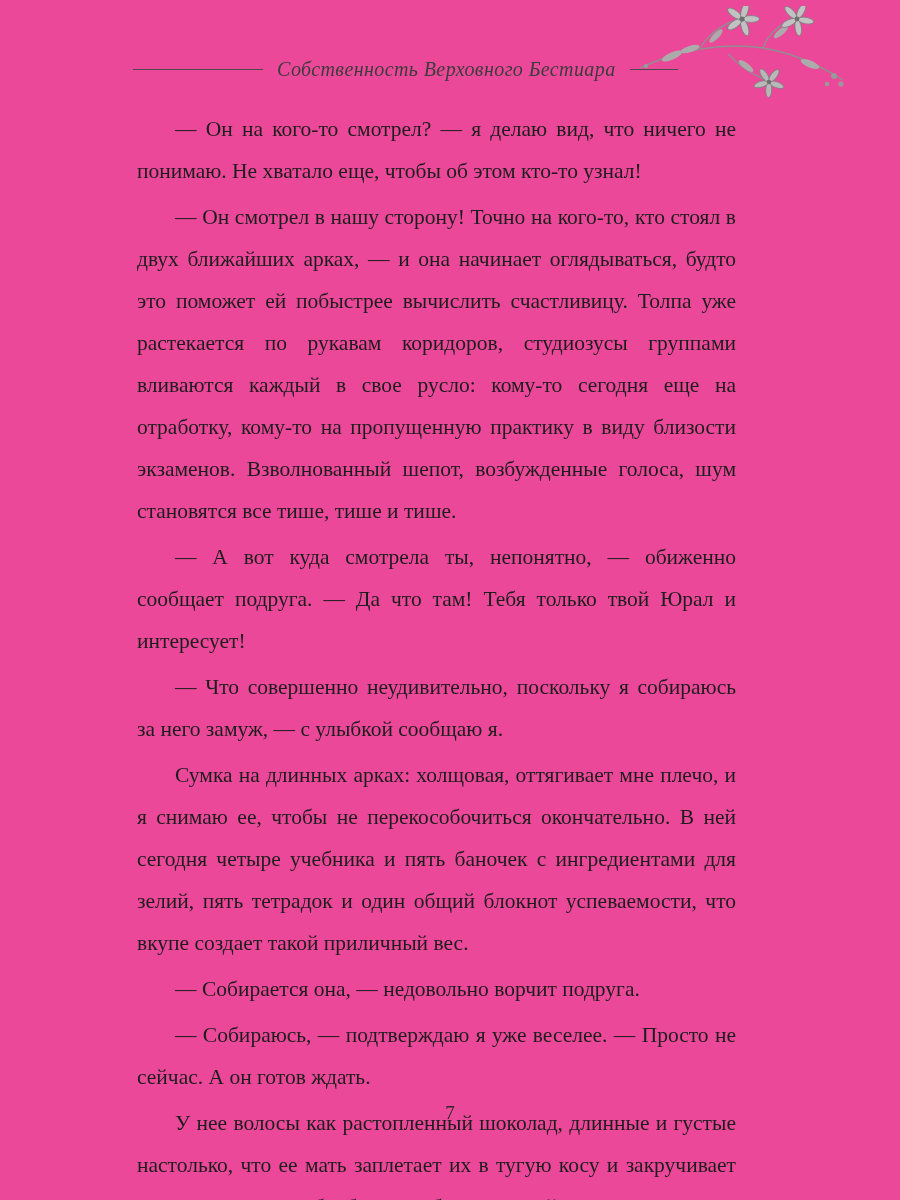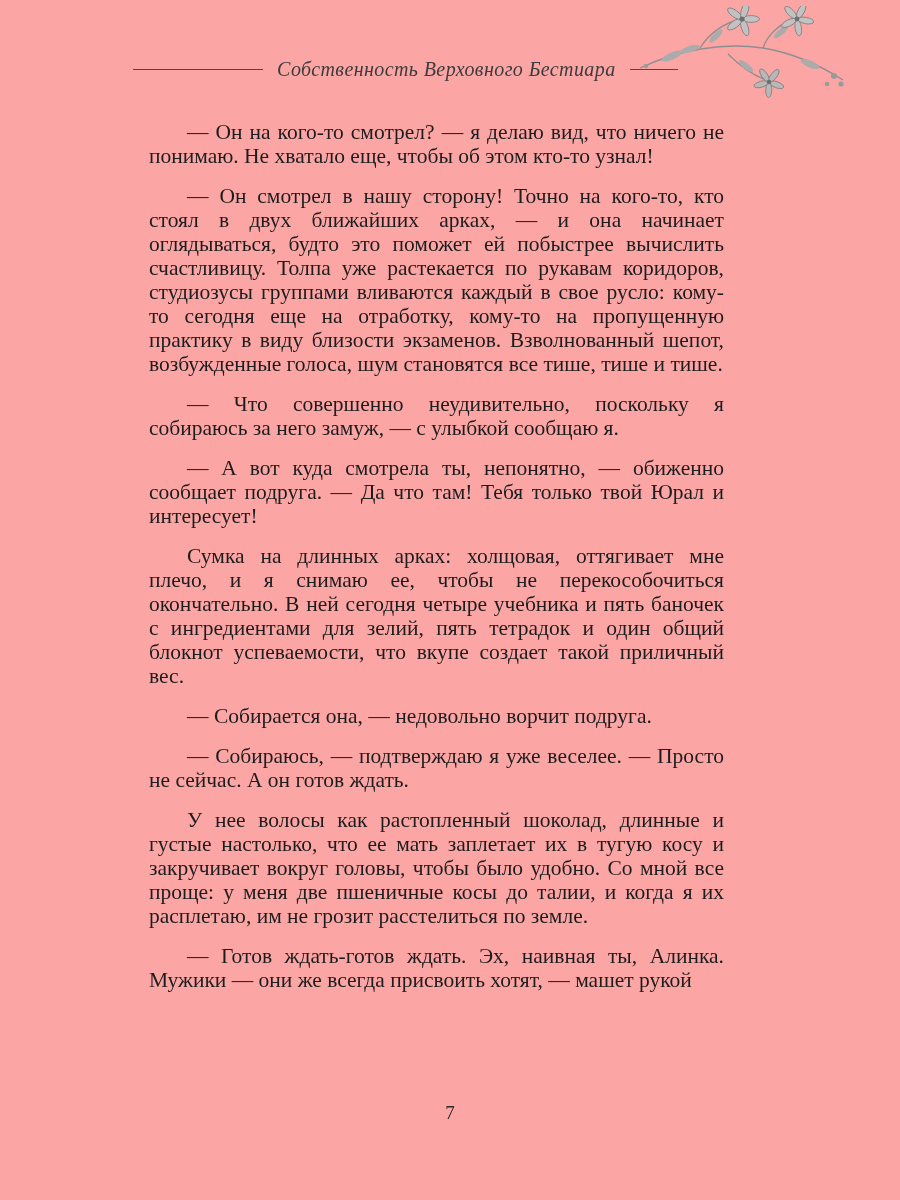--- a/index.html
+++ b/index.html
@@ -5,21 +5,21 @@
   html, body {
     margin: 0;
     padding: 0;
     background: #e8e8e8;
   }
   .page {
     position: relative;
     width: 900px;
     height: 1200px;
     margin: 0 auto;
-    background: #fca5a5;
+    background: #ec4899;
     overflow: hidden;
     font-family: "Liberation Serif", "DejaVu Serif", serif;
     color: #1c1c1c;
   }
   .header-row {
     position: absolute;
     top: 58px;
     left: 133px;
     width: 540px;
     display: flex;
@@ -48,25 +48,25 @@
     width: 210px;
     height: 96px;
   }
   .content {
     position: absolute;
     top: 104px;
     left: 133px;
     width: 607px;
   }
   .content p {
-    margin: 16px;
+    margin: 4px;
     text-indent: 38px;
     text-align: justify;
     font-size: 21.5px;
-    line-height: 24px;
+    line-height: 42px;
     color: #1d1d1d;
   }
   .page-number {
     position: absolute;
     bottom: 76px;
     left: 0;
     width: 100%;
     text-align: center;
     font-size: 19px;
     color: #2a2a2a;
@@ -132,22 +132,22 @@
       <circle cx="196" cy="70" r="3"></circle>
       <circle cx="203" cy="78" r="2.6"></circle>
       <circle cx="189" cy="78" r="2.3"></circle>
       <circle cx="8" cy="60" r="2.2"></circle>
     </g>
   </svg>
 
   <div class="content">
     <p>— Он на кого-то смотрел? — я делаю вид, что ничего не понимаю. Не хватало еще, чтобы об этом кто-то узнал!</p>
     <p>— Он смотрел в нашу сторону! Точно на кого-то, кто стоял в двух ближайших арках, — и она начинает оглядываться, будто это поможет ей побыстрее вычислить счастливицу. Толпа уже растекается по рукавам коридоров, студиозусы группами вливаются каждый в свое русло: кому-то сегодня еще на отработку, кому-то на пропущенную практику в виду близости экзаменов. Взволнованный шепот, возбужденные голоса, шум становятся все тише, тише и тише.</p>
+    <p>— А вот куда смотрела ты, непонятно, — обиженно сообщает подруга. — Да что там! Тебя только твой Юрал и интересует!</p>
     <p>— Что совершенно неудивительно, поскольку я собираюсь за него замуж, — с улыбкой сообщаю я.</p>
-    <p>— А вот куда смотрела ты, непонятно, — обиженно сообщает подруга. — Да что там! Тебя только твой Юрал и интересует!</p>
     <p>Сумка на длинных арках: холщовая, оттягивает мне плечо, и я снимаю ее, чтобы не перекособочиться окончательно. В ней сегодня четыре учебника и пять баночек с ингредиентами для зелий, пять тетрадок и один общий блокнот успеваемости, что вкупе создает такой приличный вес.</p>
     <p>— Собирается она, — недовольно ворчит подруга.</p>
     <p>— Собираюсь, — подтверждаю я уже веселее. — Просто не сейчас. А он готов ждать.</p>
     <p>У нее волосы как растопленный шоколад, длинные и густые настолько, что ее мать заплетает их в тугую косу и закручивает вокруг головы, чтобы было удобно. Со мной все проще: у меня две пшеничные косы до талии, и когда я их расплетаю, им не грозит расстелиться по земле.</p>
     <p>— Готов ждать-готов ждать. Эх, наивная ты, Алинка. Мужики — они же всегда присвоить хотят, — машет рукой</p>
   </div>
 
   <div class="page-number">7</div>
 
 </div>

